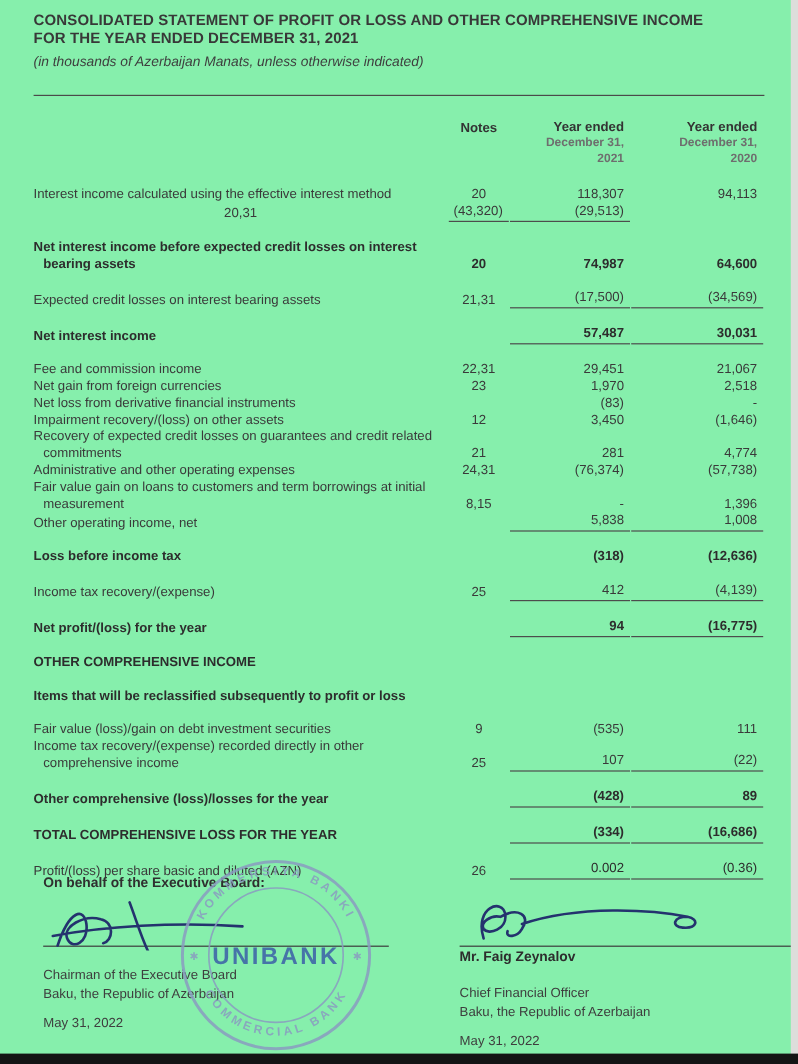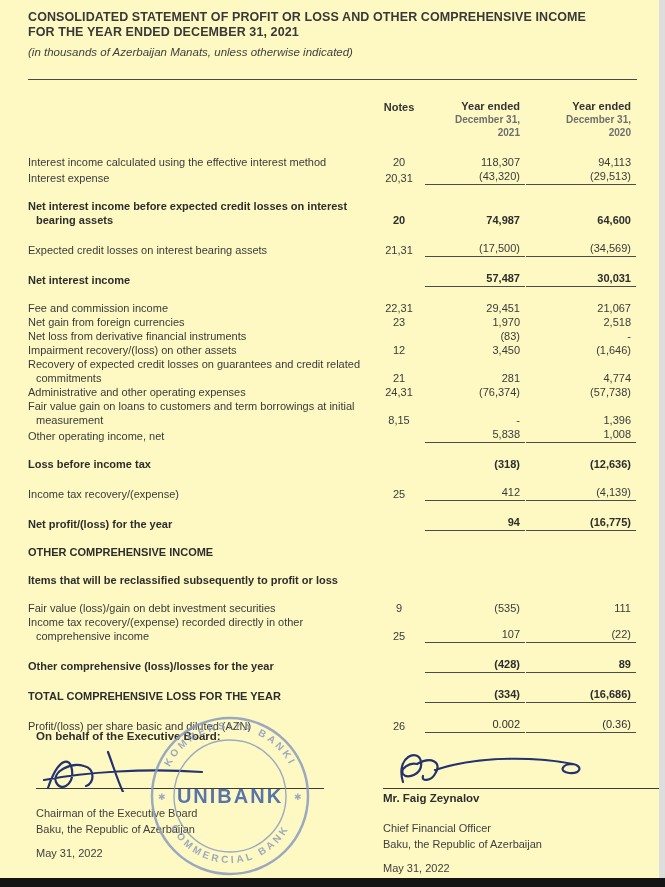--- a/index.html
+++ b/index.html
@@ -1,19 +1,19 @@
 <!DOCTYPE html>
 <html><head>
 <meta charset="utf-8">
 <style>
   * { margin:0; padding:0; box-sizing:border-box; }
   body { background:#ffffff; font-family:"Liberation Sans", sans-serif; }
   .page {
     position:relative; width:665px; height:887px;
-    background:#fef9c3; color:#3a3a3a; overflow:hidden;
+    background:#86efac; color:#3a3a3a; overflow:hidden;
   }
   .content { padding:10px 28px 0 28px; }
 
   
   .title { font-weight:bold; font-size:12.5px; line-height:15px; color:#383838; letter-spacing:0.1px; }
   .subtitle {
     font-style:italic; font-size:11.5px; color:#3e3e3e;
     border-bottom:1px solid #4a4a4a; padding:4px 0 21px 0; margin-top:2px;
   }
 
@@ -88,21 +88,20 @@
     </div>
 
     <div id="rows">
         <div class="row">
           <div class="cell label">Interest income calculated using the effective interest method</div>
           <div class="cell note">20</div>
           <div class="cell val">118,307</div>
           <div class="cell val">94,113</div>
         </div>
         <div class="row">
-          <div class="cell label">Interest expense</div>
           <div class="cell note">20,31</div>
           <div class="cell val rule">(43,320)</div>
           <div class="cell val rule">(29,513)</div>
         </div>
         <div class="row bold gap">
           <div class="cell label">Net interest income before expected credit losses on interest bearing assets</div>
           <div class="cell note">20</div>
           <div class="cell val">74,987</div>
           <div class="cell val">64,600</div>
         </div>

